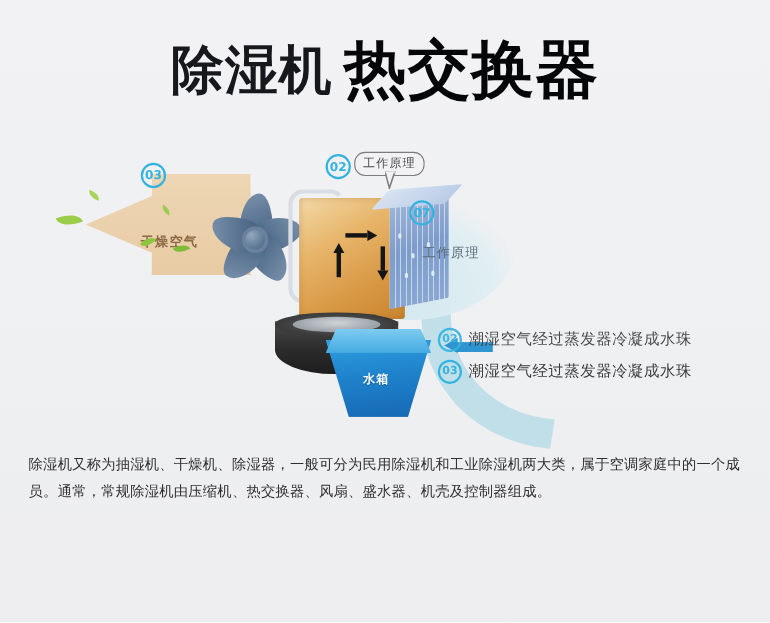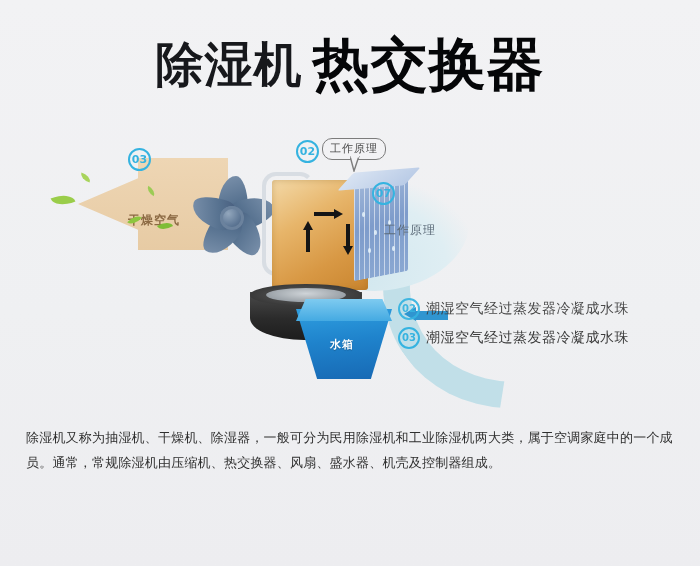--- a/index.html
+++ b/index.html
@@ -366,21 +366,21 @@
     color: #1a84c6;
     letter-spacing: 2px;
     -webkit-text-stroke: 3px #ffffff;
     paint-order: stroke fill;
     display: block;
   }
 
   
   .copy {
     position: absolute;
-    left: 26px; top: 425px;
+    left: 26px; top: 410px;
     width: 650px;
   }
   .para {
     font-size: 13px;
     color: #2f2f2f;
     line-height: 25px;
     letter-spacing: .2px;
     margin: 0 0 18px 0;
   }
   .para.p2 { margin-bottom: 0; }

